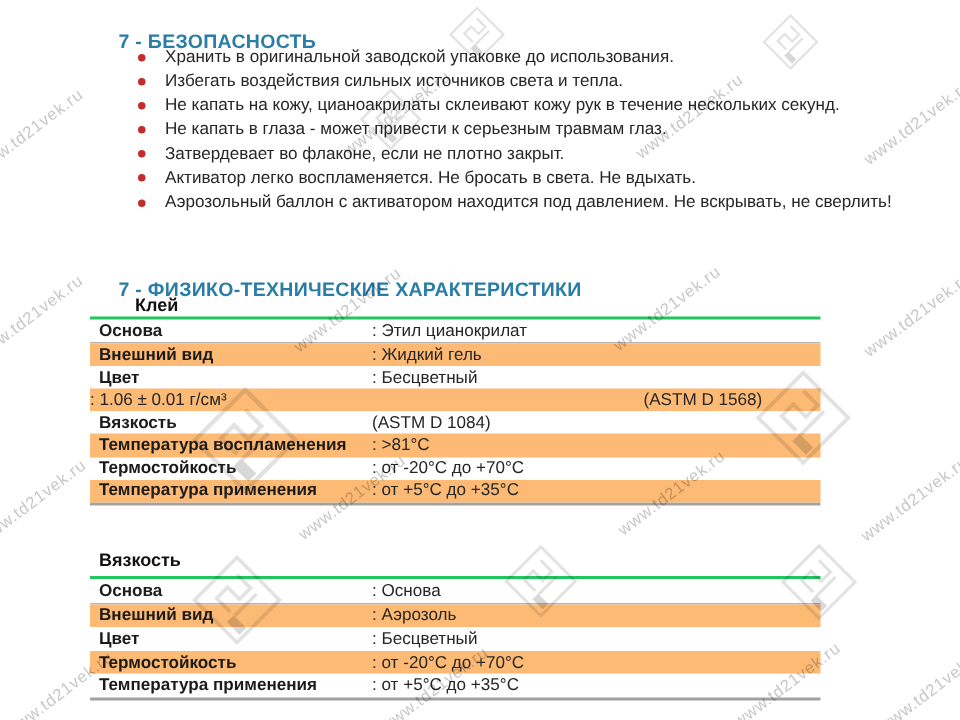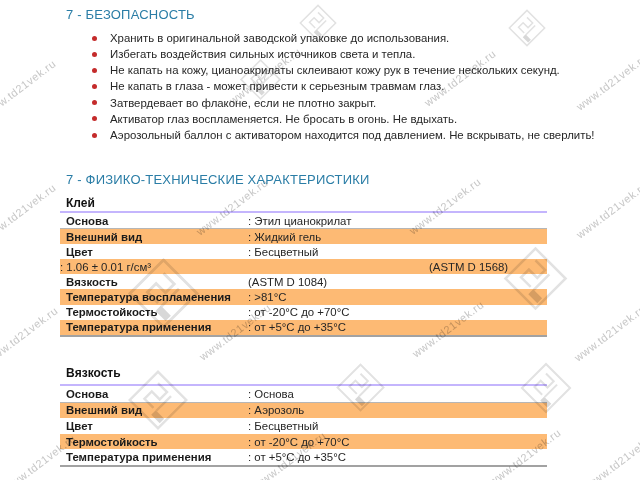--- a/index.html
+++ b/index.html
@@ -18,22 +18,22 @@
     position:absolute;
     transform:translate(-50%,-50%) rotate(-37deg);
     font-size:11px; letter-spacing:0.6px;
     color:#c7c7c7; white-space:nowrap;
   }
   .wm-logo { position:absolute; }
   .wm-logo svg { display:block; width:100%; height:100%; }
   
   .content { position:absolute; inset:0; z-index:1; }
   .sec-title {
-    position:absolute; left:66px; margin:0;
-    font-size:13px; font-weight:normal; letter-spacing:0.2px;
+    position:absolute; left:66px; margin:13px;
+    font-size:13px; font-weight:bold; letter-spacing:0.2px;
     color:#2a7da6;
   }
   #safety-title { top:7px; }
   #specs-title  { top:172px; }
   .bullet-list {
     position:absolute; left:88px; top:30px; width:505px;
     margin:0; padding:0; list-style:none;
     font-size:11.4px; color:#262626;
   }
   .bullet-list li {
@@ -42,25 +42,25 @@
   }
   .bullet-list li::before {
     content:""; position:absolute; left:4px; top:5.6px;
     width:5px; height:5px; border-radius:50%;
     background:#c42b2b;
   }
   .tbl-title {
     position:absolute; left:66px;
     font-size:12px; font-weight:bold; color:#111;
   }
-  #glue-title      { top:196px; }
+  #glue-title      { top:196px;margin-left:24px; }
   #activator-title { top:366px; }
   .spec-table {
     position:absolute; left:60px; width:487px;
-    border-top:2px solid #c4b5fd; border-bottom:2px solid #a2a2a2;
+    border-top:2px solid #22c55e; border-bottom:2px solid #a2a2a2;
   }
   #spec-table-0 { top:211px; }
   #spec-table-1 { top:384px; }
   .spec-row {
     display:flex; align-items:center; height:15.1px;
     font-size:11.4px; color:#262626;
   }
   #spec-table-1 .spec-row { height:15.6px; }
   .spec-row.alt { background:#fdba74; }
   .spec-row.first { border-bottom:1px solid #b6b6b6; }
@@ -173,21 +173,21 @@
 
   <div class="content">
     <h2 class="sec-title" id="safety-title">7 - БЕЗОПАСНОСТЬ</h2>
 
     <ul class="bullet-list" id="safety-list">
         <li>Хранить в оригинальной заводской упаковке до использования.</li>
         <li>Избегать воздействия сильных источников света и тепла.</li>
         <li>Не капать на кожу, цианоакрилаты склеивают кожу рук в течение нескольких секунд.</li>
         <li>Не капать в глаза - может привести к серьезным травмам глаз.</li>
         <li>Затвердевает во флаконе, если не плотно закрыт.</li>
-        <li>Активатор глаз воспламеняется. Не бросать в огонь. Не вдыхать.</li>
+        <li>Активатор легко воспламеняется. Не бросать в света. Не вдыхать.</li>
         <li>Аэрозольный баллон с активатором находится под давлением. Не вскрывать, не сверлить!</li>
       </ul>
 
     <h2 class="sec-title" id="specs-title">7 - ФИЗИКО-ТЕХНИЧЕСКИЕ ХАРАКТЕРИСТИКИ</h2>
 
     <div class="tbl-title" id="glue-title">Клей</div>
     <div class="spec-table" id="spec-table-0">
         <div class="spec-row first">
           <div class="spec-lbl">Основа</div>
           <div class="spec-val">: Этил цианокрилат</div>

